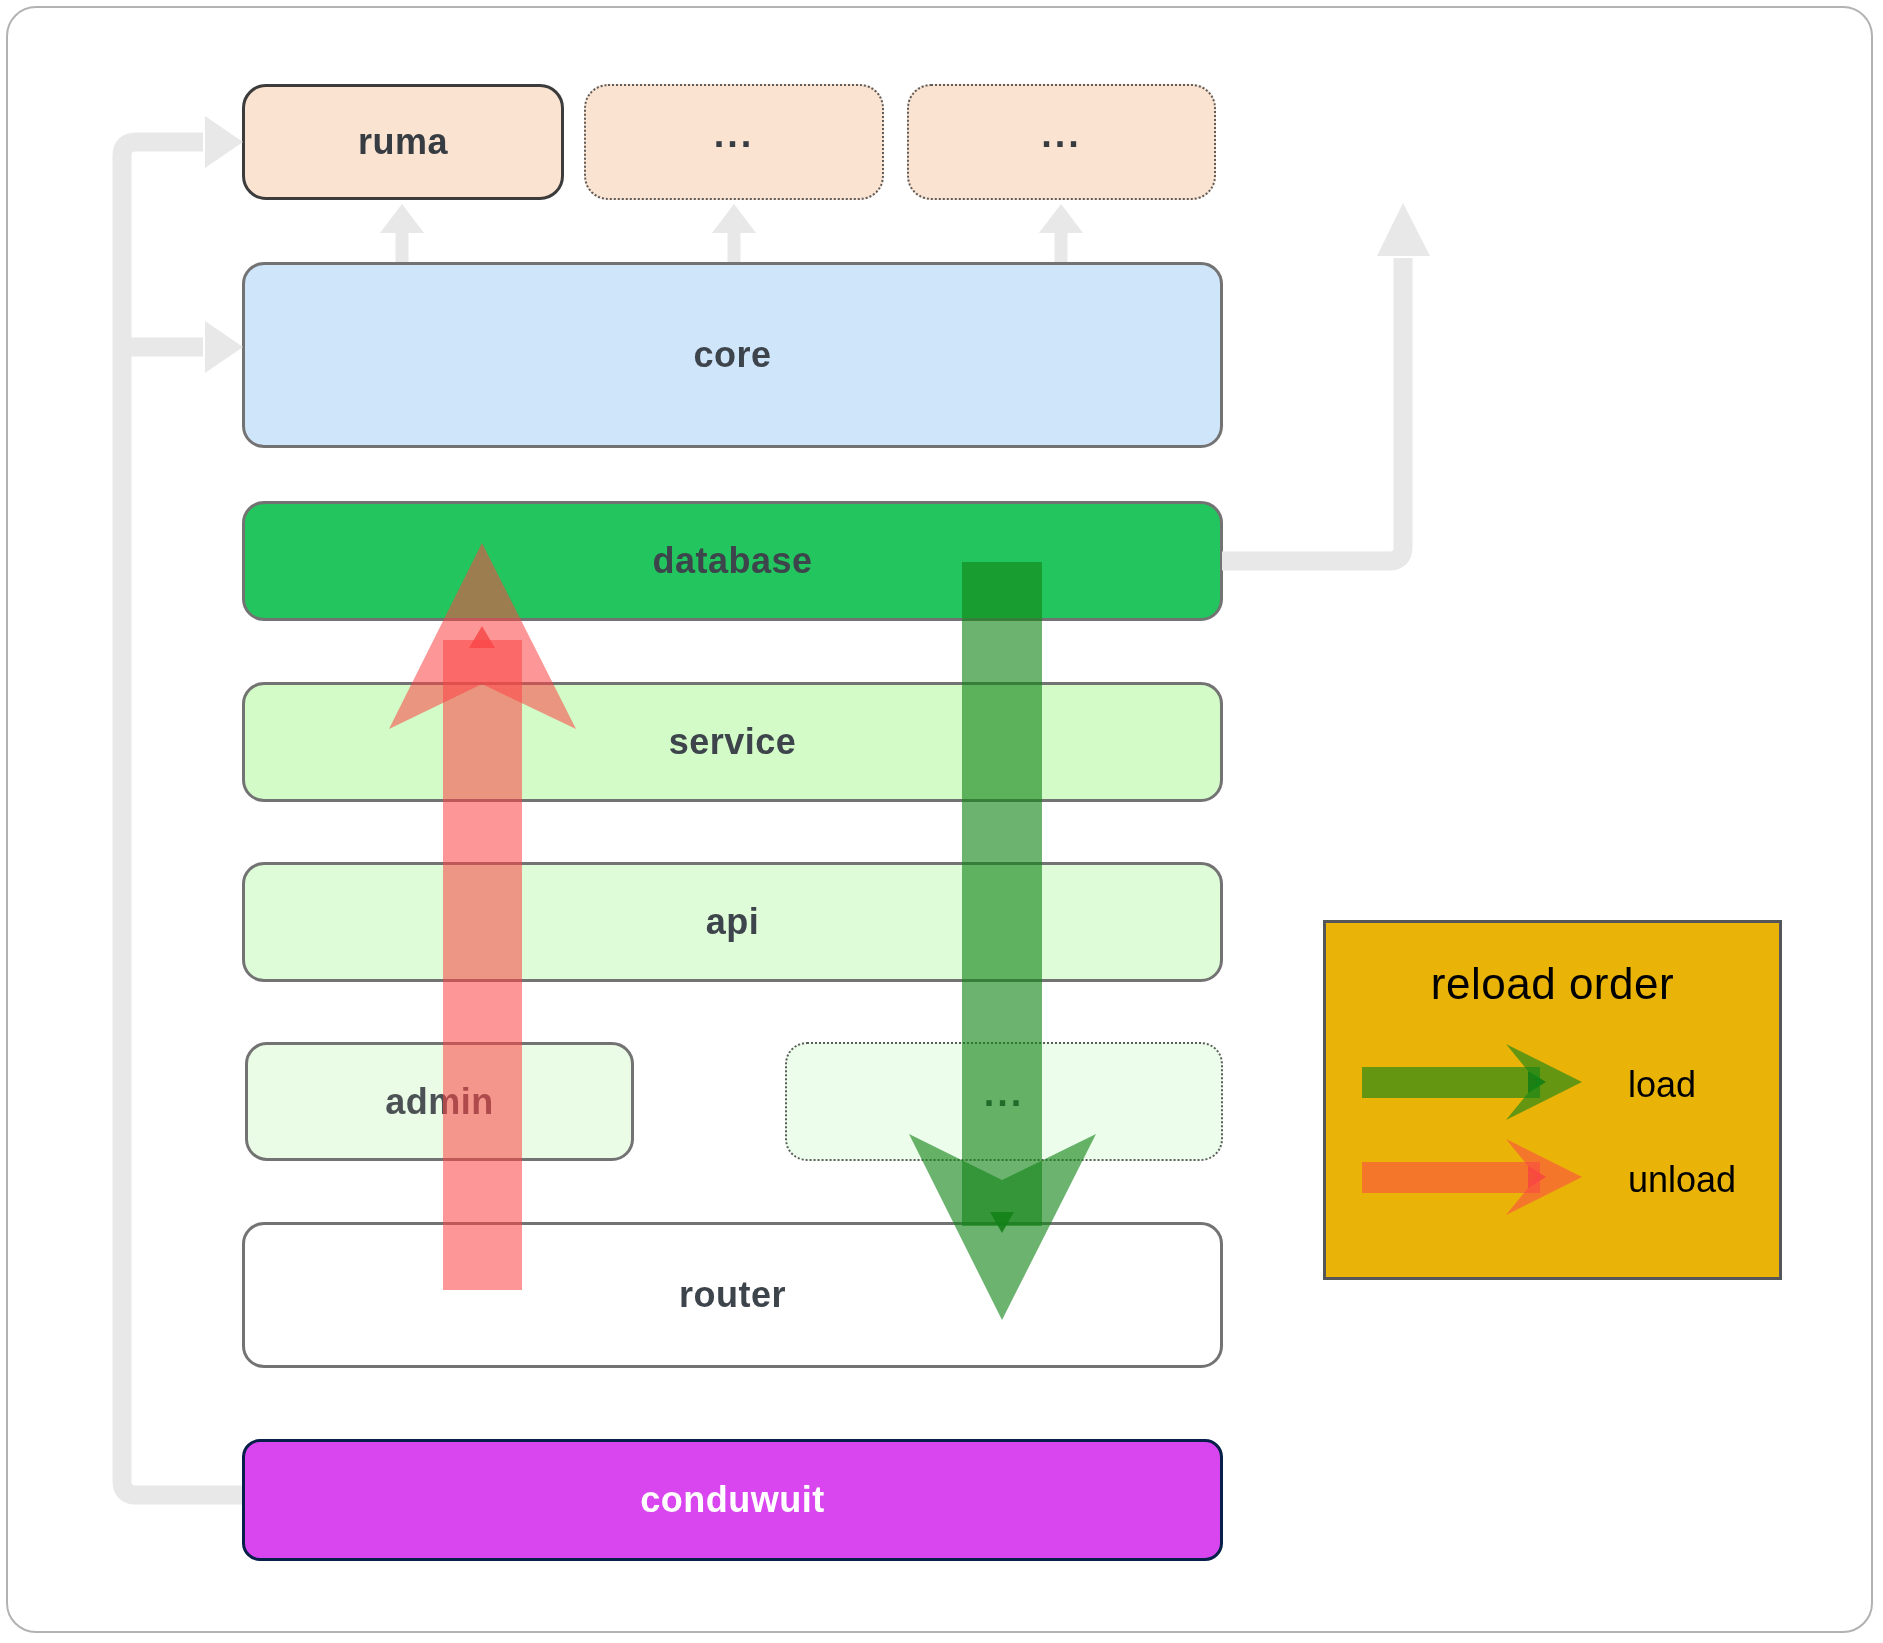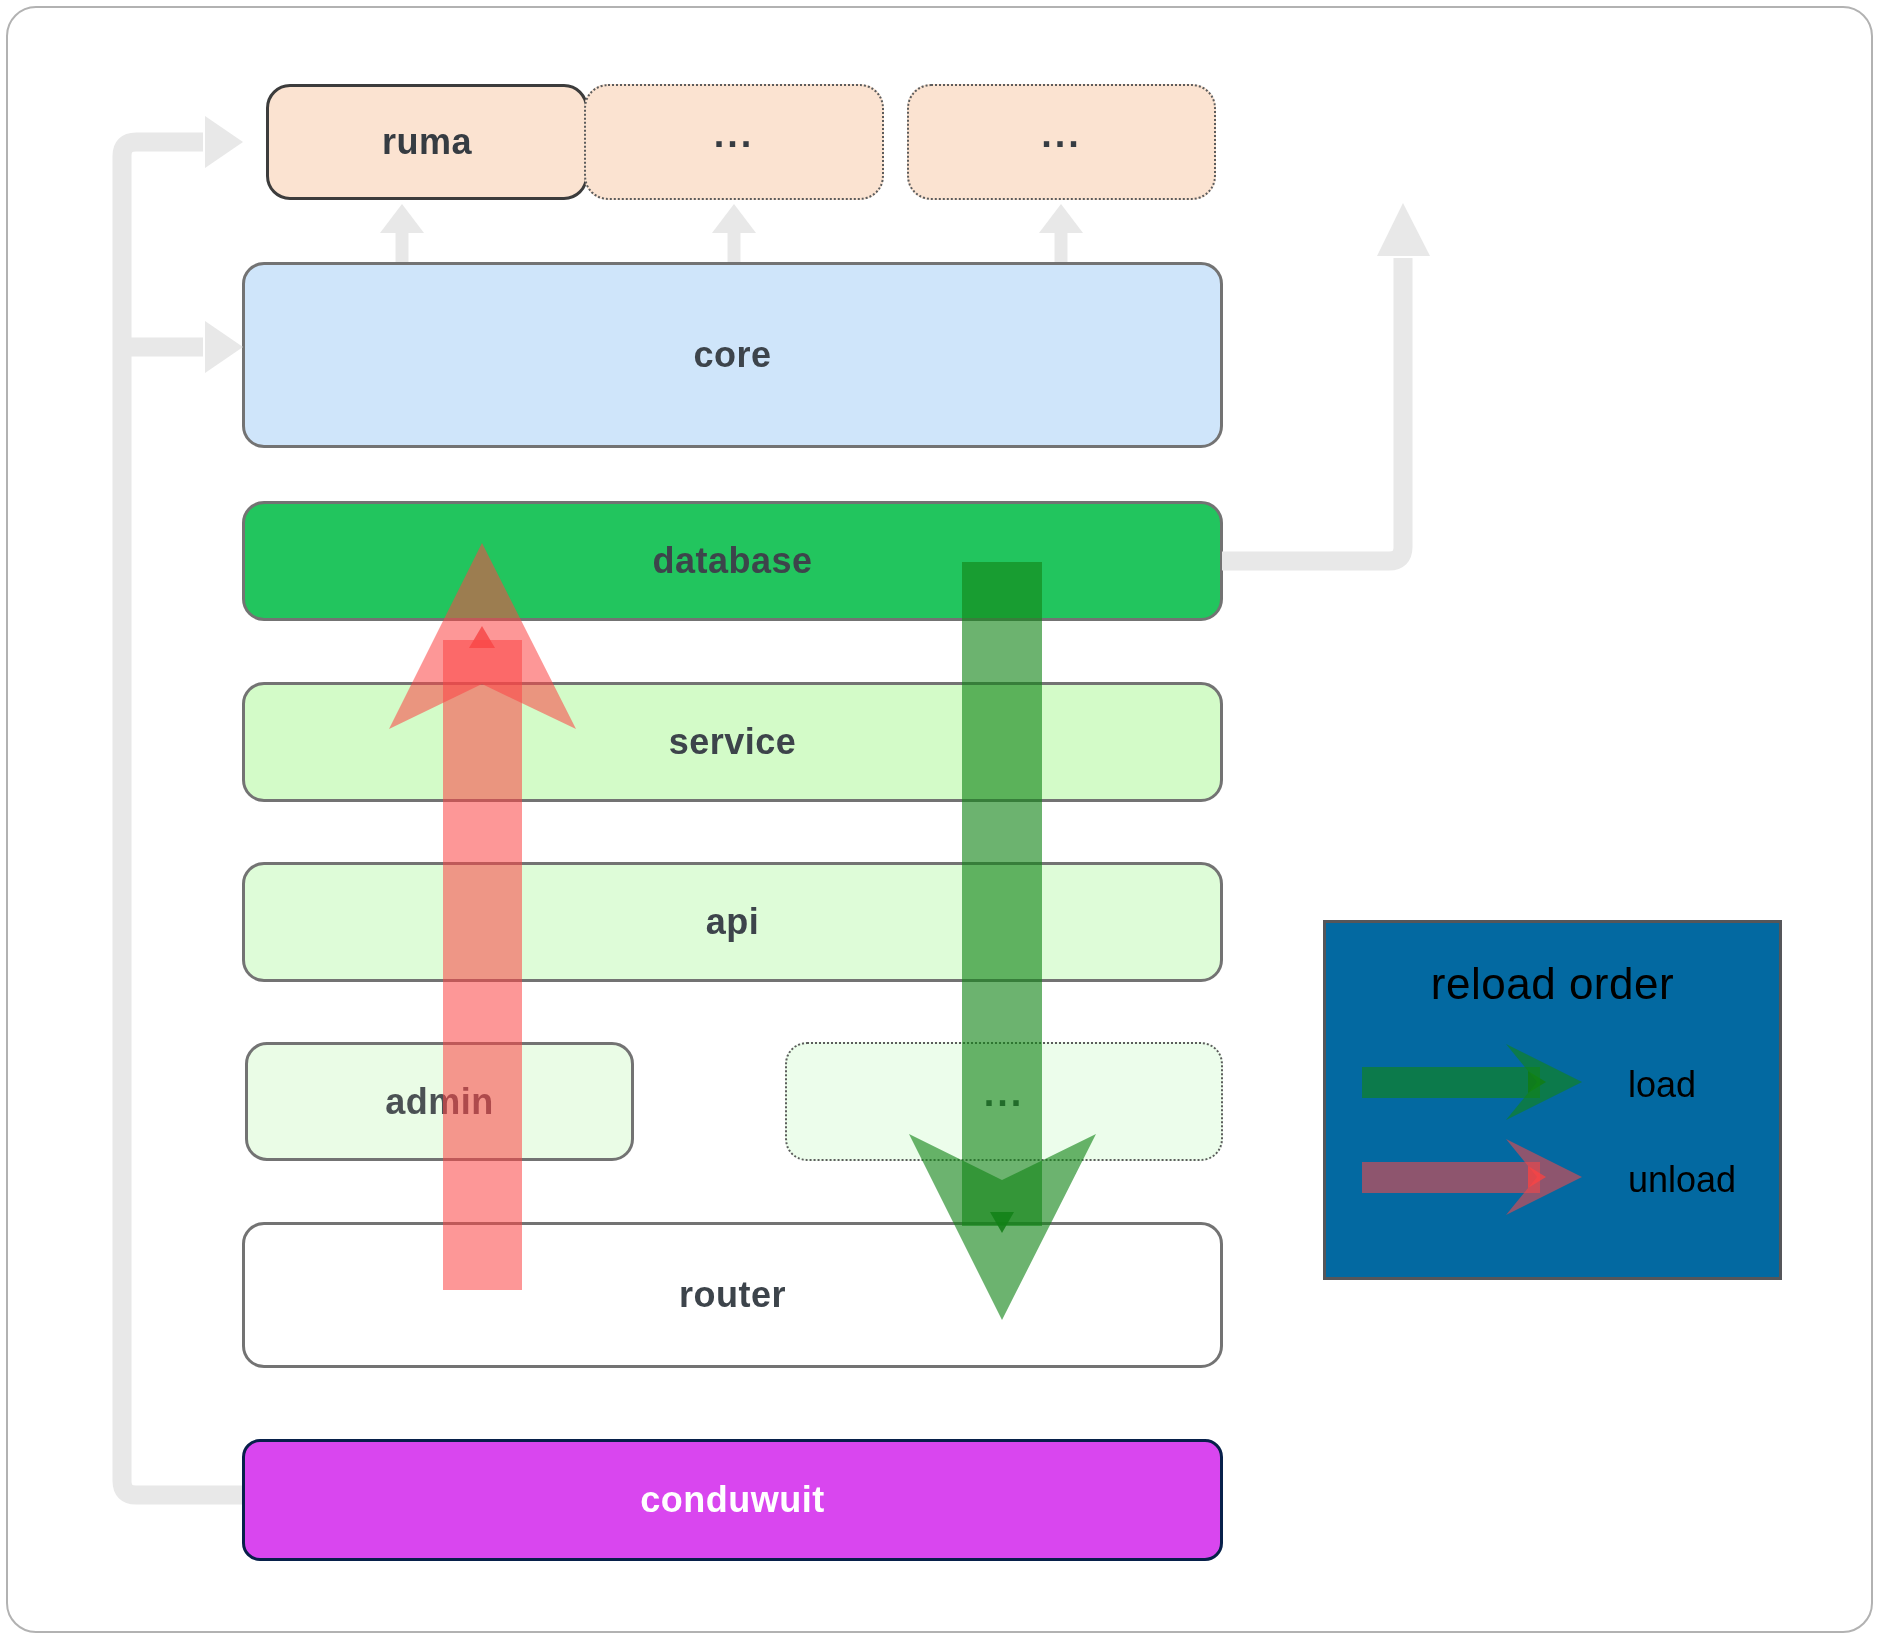--- a/index.html
+++ b/index.html
@@ -9,21 +9,21 @@
   }
   .frame{
     position:absolute;left:6px;top:6px;width:1867px;height:1627px;
     border:2px solid #b2b2b2;border-radius:30px;background:#ffffff;box-sizing:border-box;
   }
   .bx{
     position:absolute;display:flex;align-items:center;justify-content:center;
     box-sizing:border-box;border-radius:22px;
     font-size:36px;font-weight:600;color:#3d444b;letter-spacing:0.5px;
   }
-  .solid-dark{border:3px solid #3c3c3c;margin-left:24px;}
+  .solid-dark{border:3px solid #3c3c3c;}
   .dotted{border:2px dotted #5c5c5c;}
   .solid-gray{border:3px solid #737373;}
   .peach{background:#fbe3d1;color:#363c42;}
   #box-ruma   {left:242px;top:84px;width:322px;height:116px;border-radius:24px;}
   #box-dots1  {left:584px;top:84px;width:300px;height:116px;border-radius:24px;}
   #box-dots2  {left:907px;top:84px;width:309px;height:116px;border-radius:24px;}
   #box-rocksdb{left:1245px;top:84px;width:317px;height:116px;border-radius:24px;}
   #box-core    {left:242px;top:262px;width:981px;height:186px;background:#cfe5fa;}
   #box-database{left:242px;top:501px;width:981px;height:120px;background:#22c55e;}
   #box-service {left:242px;top:682px;width:981px;height:120px;background:#d3fbc8;}
@@ -32,21 +32,21 @@
   #box-dots3   {left:785px;top:1042px;width:438px;height:119px;background:#ecfdeb;}
   #box-router  {left:242px;top:1222px;width:981px;height:146px;background:#ffffff;}
   #box-conduwuit{
     left:242px;top:1439px;width:981px;height:122px;background:#d946ef;
     border:3px solid #07204a;color:#ffffff;border-radius:18px;font-weight:600;
   }
   .dots-label{font-weight:700;font-size:38px;letter-spacing:3px;transform:translateY(-8px);}
   .overlay{position:absolute;left:0;top:0;width:1883px;height:1643px;pointer-events:none;}
   .legend{
     position:absolute;left:1323px;top:920px;width:459px;height:360px;
-    background:#0369a1;border:3px solid #55565a;box-sizing:border-box;
+    background:#eab308;border:3px solid #55565a;box-sizing:border-box;
   }
   .legend-title{
     position:absolute;left:0;top:36px;width:100%;text-align:center;
     font-size:44px;color:#000000;font-weight:400;letter-spacing:0.5px;
   }
   .legend-label{
     position:absolute;font-size:36px;color:#000000;transform:translateY(-50%);
   }
   #legend-label-load{left:302px;top:162px;}
   #legend-label-unload{left:302px;top:257px;}

